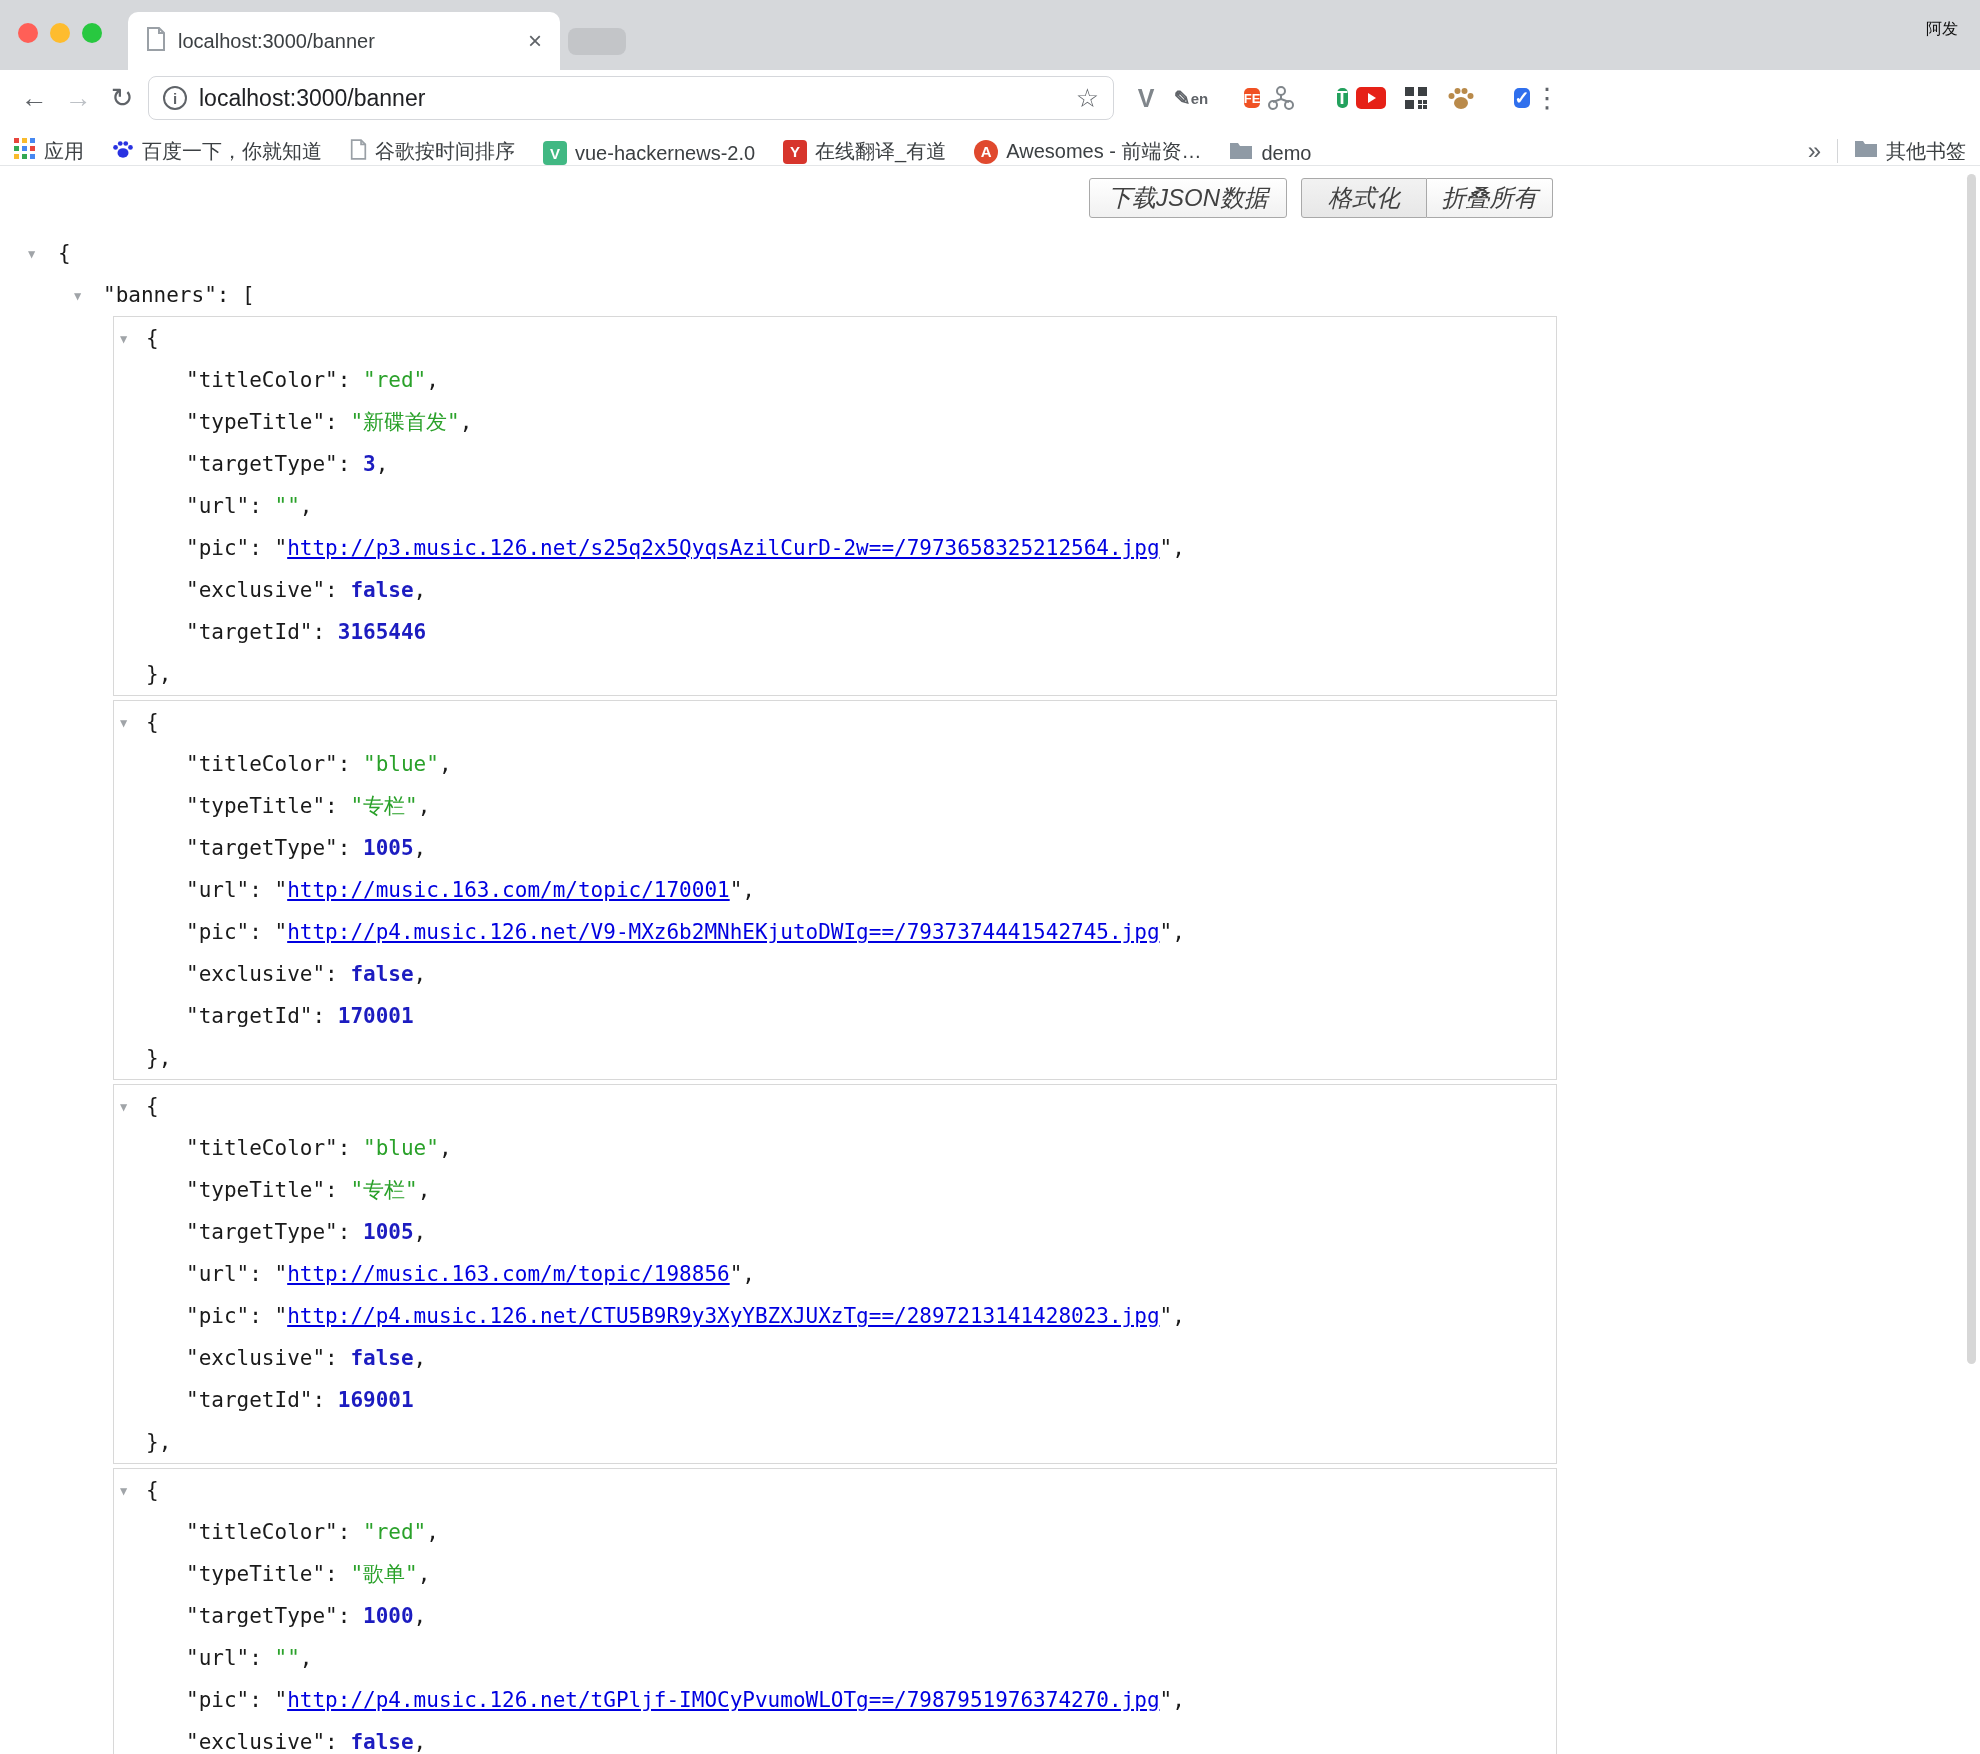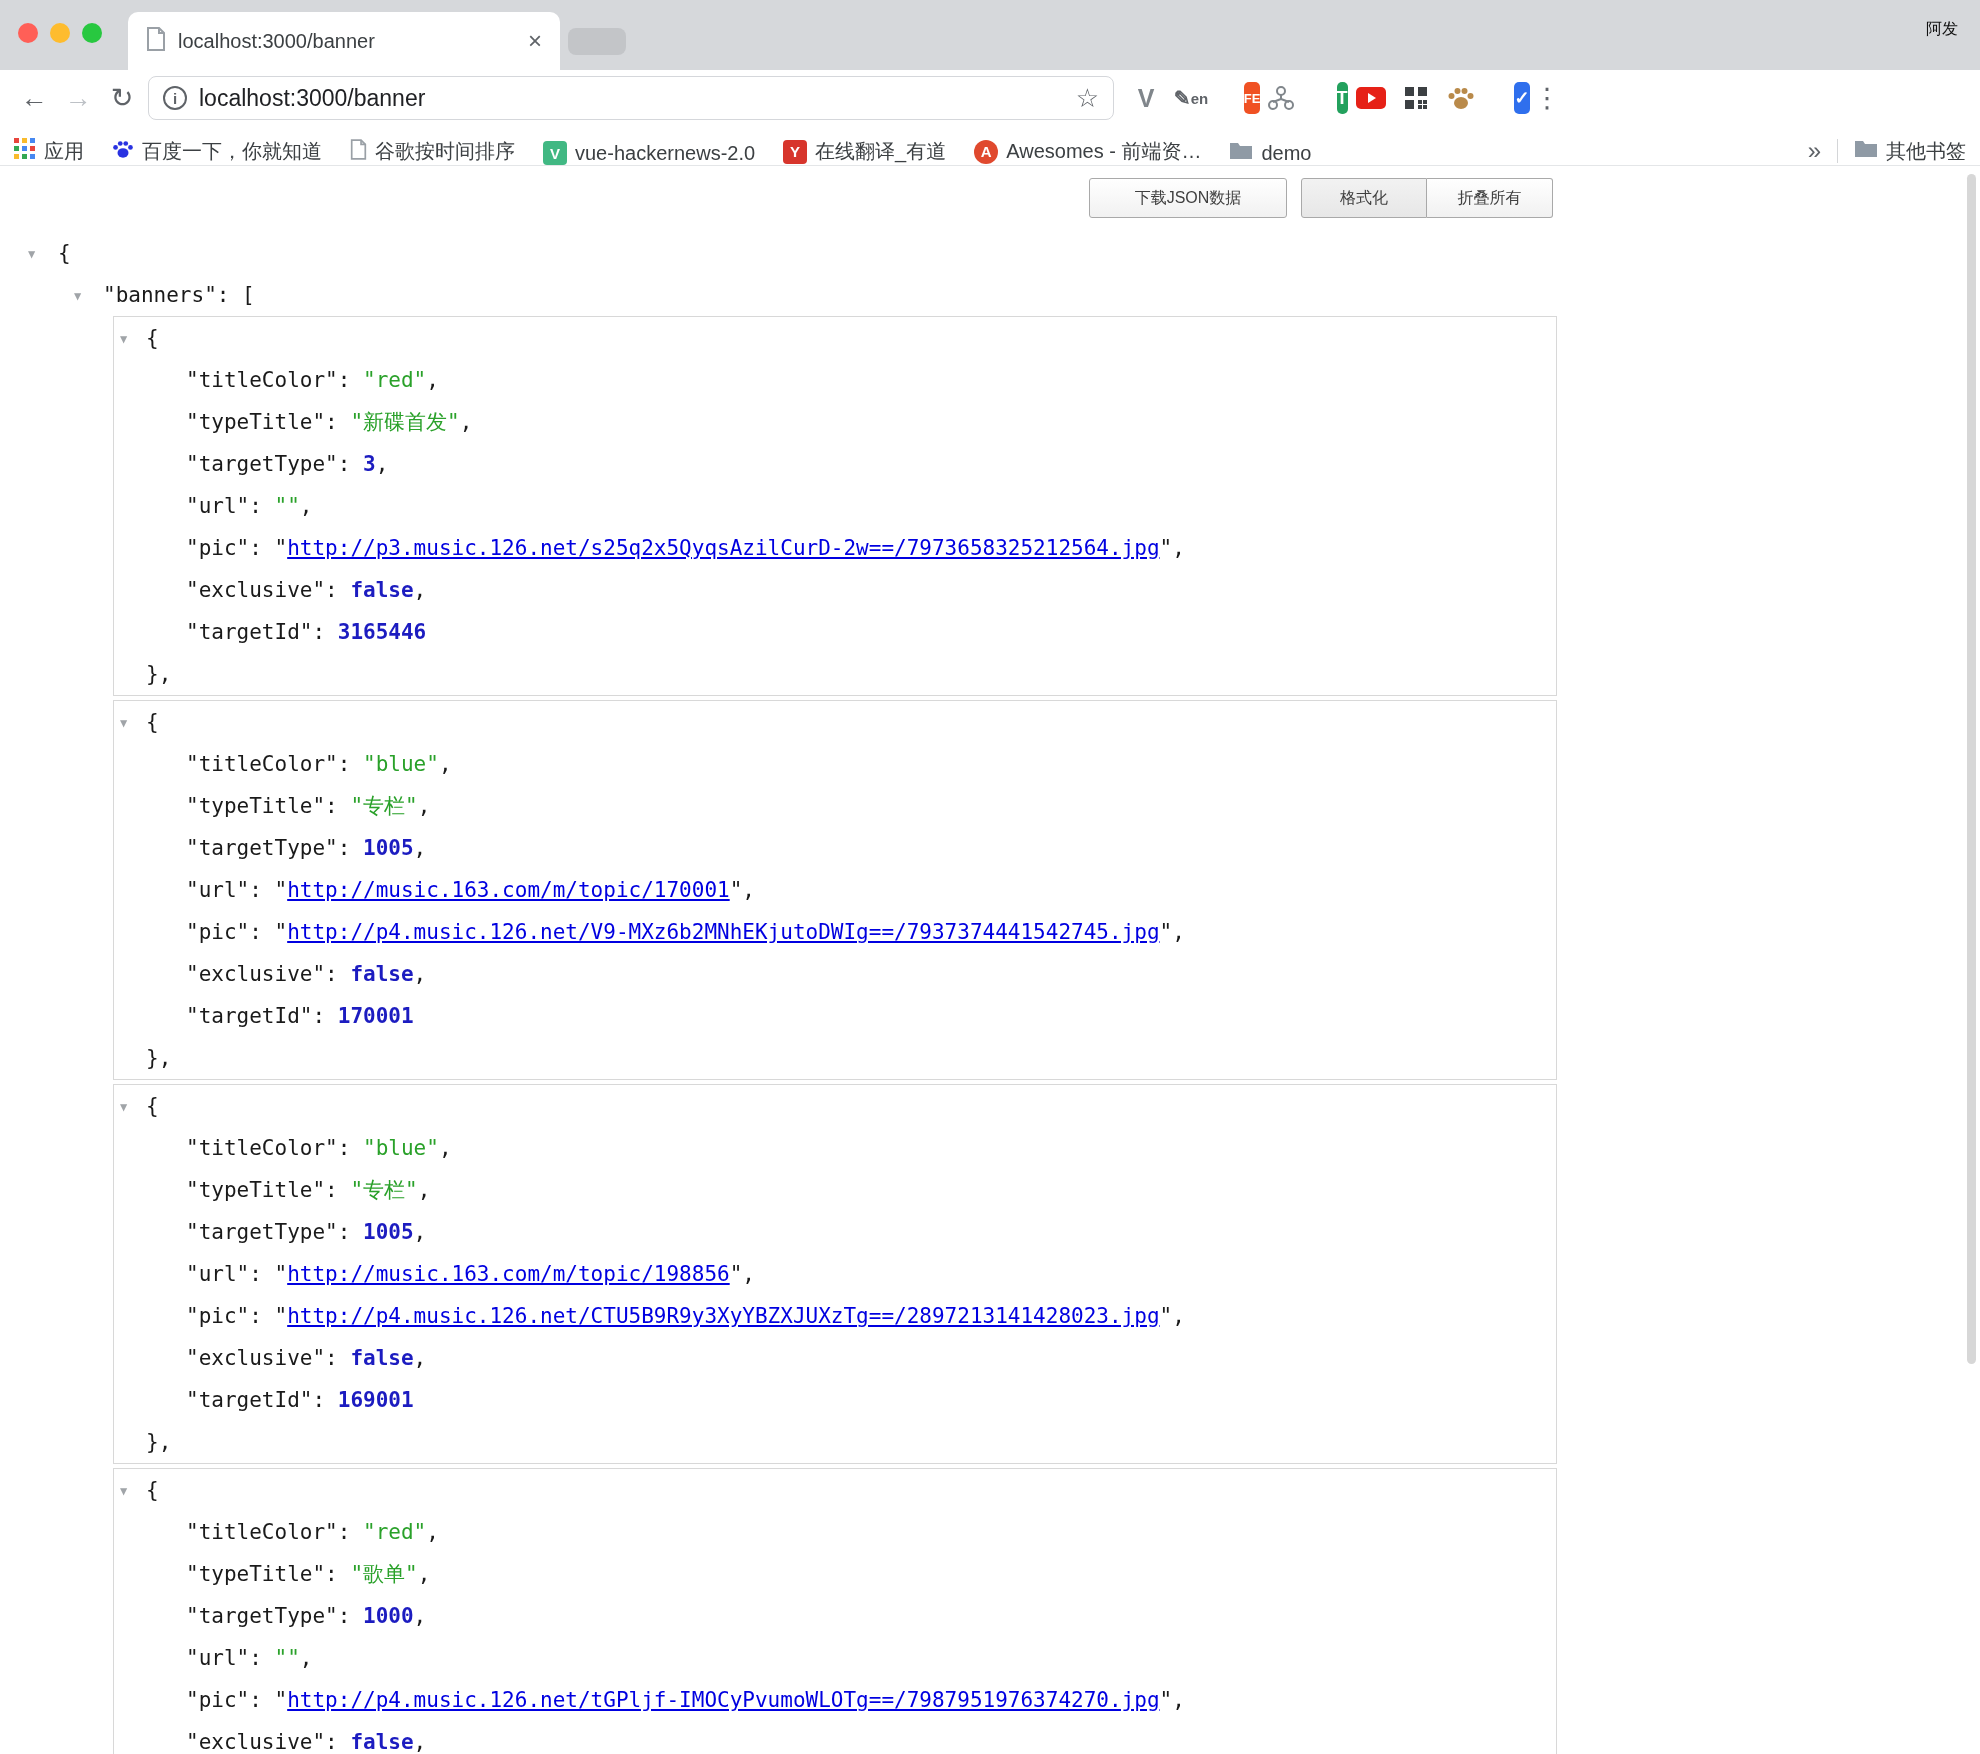--- a/index.html
+++ b/index.html
@@ -30,39 +30,39 @@
   .omnibox { width:966px; height:44px; border:1px solid #d5d7db; border-radius:8px;
     background:#fff; display:flex; align-items:center; padding:0 14px; margin-left:4px; }
   .info-icon { width:24px; height:24px; border:2px solid #5f6368; border-radius:50%;
     display:flex; align-items:center; justify-content:center; font-size:15px;
     color:#5f6368; font-weight:bold; flex:0 0 auto; }
   .url-text { margin-left:12px; font-size:23px; color:#202124; font-weight:500; white-space:nowrap; }
   .star-icon { margin-left:auto; font-size:26px; color:#5f6368; }
   .ext-row { display:flex; align-items:center; gap:13px; margin-left:16px; }
   .ext { width:32px; height:32px; display:flex; align-items:center; justify-content:center;
     position:relative; }
-  .badge-sq { width:28px; height:32px; border-radius:5px; display:flex; align-items:center;
+  .badge-sq { width:28px; height:20px; border-radius:5px; display:flex; align-items:center;
     justify-content:center; color:#fff; font-weight:bold;margin-left:32px; }
   .menu-dots { font-size:27px; color:#5f6368; margin-left:10px; width:30px; text-align:center; }
 
   
   .bookmarks { height:40px; background:#fff; border-bottom:1px solid #e4e6e8;
     display:flex; align-items:flex-end; padding:0 14px; gap:28px; font-size:20px; color:#3c4043; }
   .bm { display:flex; align-items:center; gap:8px; white-space:nowrap; cursor:pointer; }
   .bm-badge { width:24px; height:24px; border-radius:4px; color:#fff; font-weight:bold;
     font-size:15px; display:flex; align-items:center; justify-content:center; }
   .bm-right { margin-left:auto; display:flex; align-items:center; gap:16px; }
   .bm-divider { width:1px; height:24px; background:#d4d6d8; }
   .chevron { font-size:24px; color:#5f6368; }
 
   
   .content { position:relative; height:1588px; background:#fff; }
-  .btn { font-family:"Liberation Sans", sans-serif; font-size:16px; color:#404040;
+  .btn { font-family:"Liberation Sans", sans-serif; font-size:24px; color:#404040;
     background:linear-gradient(#ffffff,#f1f1f1); border:1px solid #a9a9a9;
-    border-radius:3px; cursor:pointer; }
+    border-radius:3px; cursor:pointer;font-style:italic; }
   .download-btn { position:absolute; left:1089px; top:12px; width:198px; height:40px; }
   .seg { position:absolute; left:1301px; top:12px; display:flex;border-radius:12px; }
   .seg .btn { width:126px; height:40px; border-radius:0; }
   .seg .btn.first { border-radius:3px 0 0 3px; background:linear-gradient(#f2f2f2,#e7e7e7); }
   .seg .btn.last { border-radius:0 3px 3px 0; border-left:none; }
 
   
   #json-tree { position:absolute; left:0; top:66px; width:100%;
     font-family:"DejaVu Sans Mono","Liberation Mono",monospace; font-size:21px; color:#1a1a1a; }
   .jline { height:42px; line-height:42px; white-space:pre; position:relative; }

